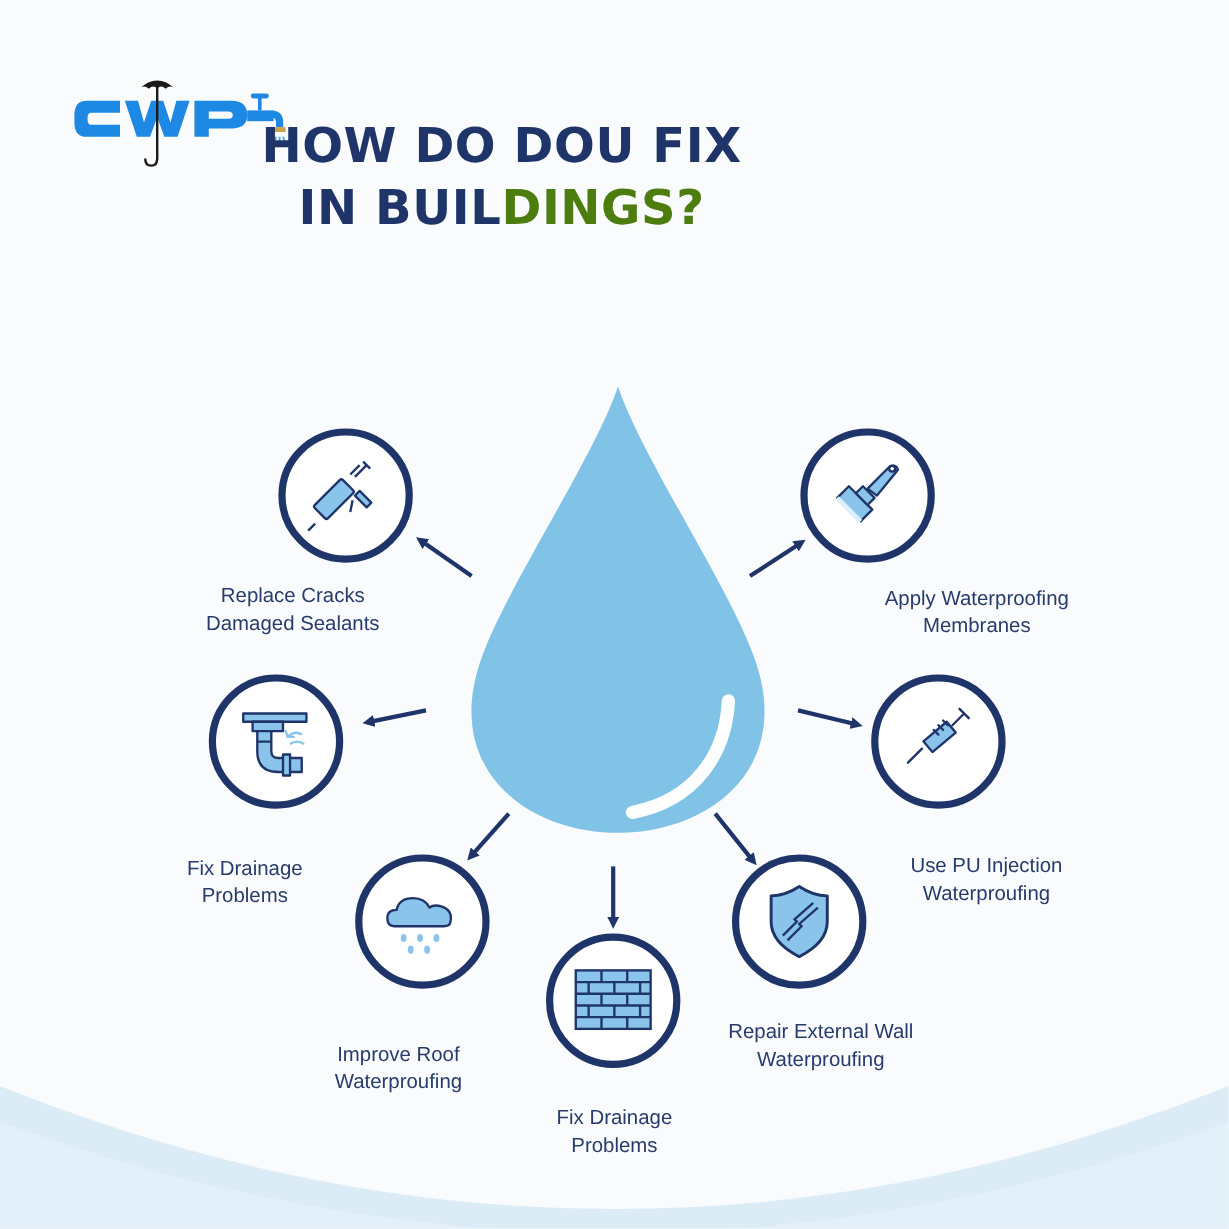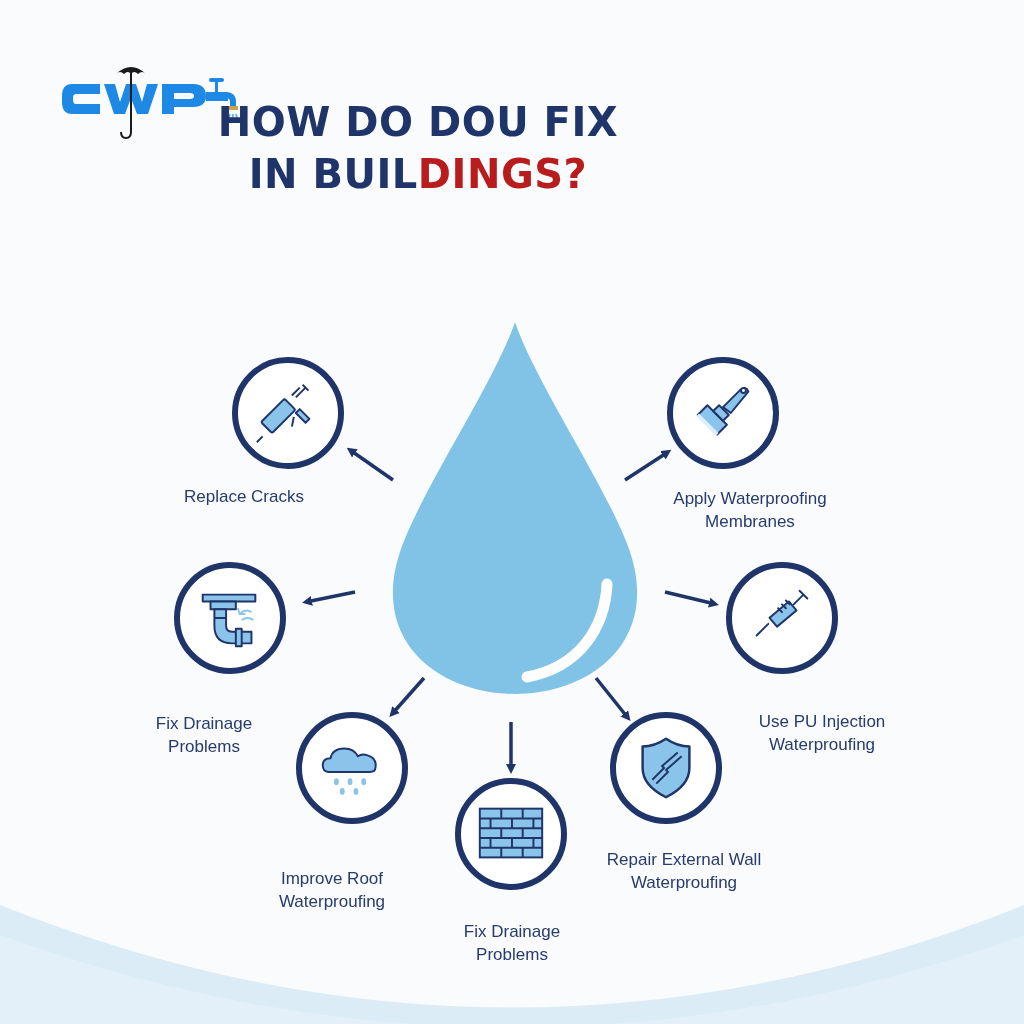--- a/index.html
+++ b/index.html
@@ -9,21 +9,21 @@
     font-family: "Liberation Sans", "DejaVu Sans", sans-serif;
   }
   .bg-wave { position: absolute; left: 0; top: 0; width: 1024px; height: 1024px; z-index: 0; }
   .logo { position: absolute; left: 58px; top: 62px; width: 190px; height: 80px; z-index: 2; }
   .title {
     position: absolute; left: 0; top: 96px; width: 836px; text-align: center;
     font-family: "DejaVu Sans", sans-serif; font-weight: bold; color: #1f3468;
     font-size: 40px; line-height: 52px; letter-spacing: 0.5px; z-index: 2;
   }
   .title .l { display: block; }
-  .title .accent { color: #b91c1c; }
+  .title .accent { color: #4d7c0f; }
   .drop { position: absolute; left: 385px; top: 322px; width: 260px; height: 375px; z-index: 1; }
   .arrows { position: absolute; left: 0; top: 0; width: 1024px; height: 1024px; z-index: 1; }
   .node {
     position: absolute; width: 112px; height: 112px; border-radius: 50%;
     border: 6px solid #1f3468; background: #ffffff; box-sizing: border-box;
     display: flex; align-items: center; justify-content: center; z-index: 2;
   }
   .node svg { width: 78px; height: 78px; }
   .label {
     position: absolute; text-align: center; color: #273b6c;
@@ -98,34 +98,35 @@
       <path d="M44 22 L52 14" fill="none"></path>
       <rect x="22" y="26" width="16" height="34" rx="2" transform="rotate(45 30 43)" fill="#8ac4ea"></rect>
       <path d="M52 36 L62 46 L58 50 L48 40 Z" fill="#8ac4ea"></path>
       <path d="M46 44 L44 54" fill="none"></path>
       <path d="M14 64 L8 70" fill="none"></path>
     </g>
   </svg>
 </div>
 <div class="label" style="left:134px; top:485px;text-align:center;">
   <div>Replace Cracks</div>
+  <div>Damaged Sealants</div>
 </div>
 
 <div class="node" style="left:667px; top:357px;">
   <svg viewBox="0 0 80 80">
     <g stroke="#1f3468" stroke-width="2" stroke-linejoin="round">
       <path d="M14 42 L34 62 L44 52 L24 32 Z" fill="#8ac4ea"></path>
       <path d="M14 42 L34 62" stroke-width="4" stroke="#dcefff"></path>
       <path d="M30 38 L40 48 L46 42 L36 32 Z" fill="#8ac4ea"></path>
       <path d="M40 34 L58 16 Q64 12 66 18 L48 40 Z" fill="#8ac4ea"></path>
       <circle cx="61" cy="17" r="2.5" fill="#fff"></circle>
     </g>
   </svg>
 </div>
-<div class="label" style="left:640px; top:487px;">
+<div class="label" style="left:704px; top:487px;">
   <div>Apply Waterproofing</div>
   <div>Membranes</div>
 </div>
 
 <div class="node" style="left:174px; top:562px;">
   <svg viewBox="0 0 80 80">
     <g stroke="#1f3468" stroke-width="2" stroke-linejoin="round">
       <rect x="12" y="16" width="54" height="7" fill="#8ac4ea"></rect>
       <rect x="20" y="23" width="26" height="8" fill="#8ac4ea"></rect>
       <path d="M24 31 L36 31 L36 48 Q36 54 42 54 L62 54 L62 66 L42 66 Q24 66 24 48 Z" fill="#8ac4ea"></path>

